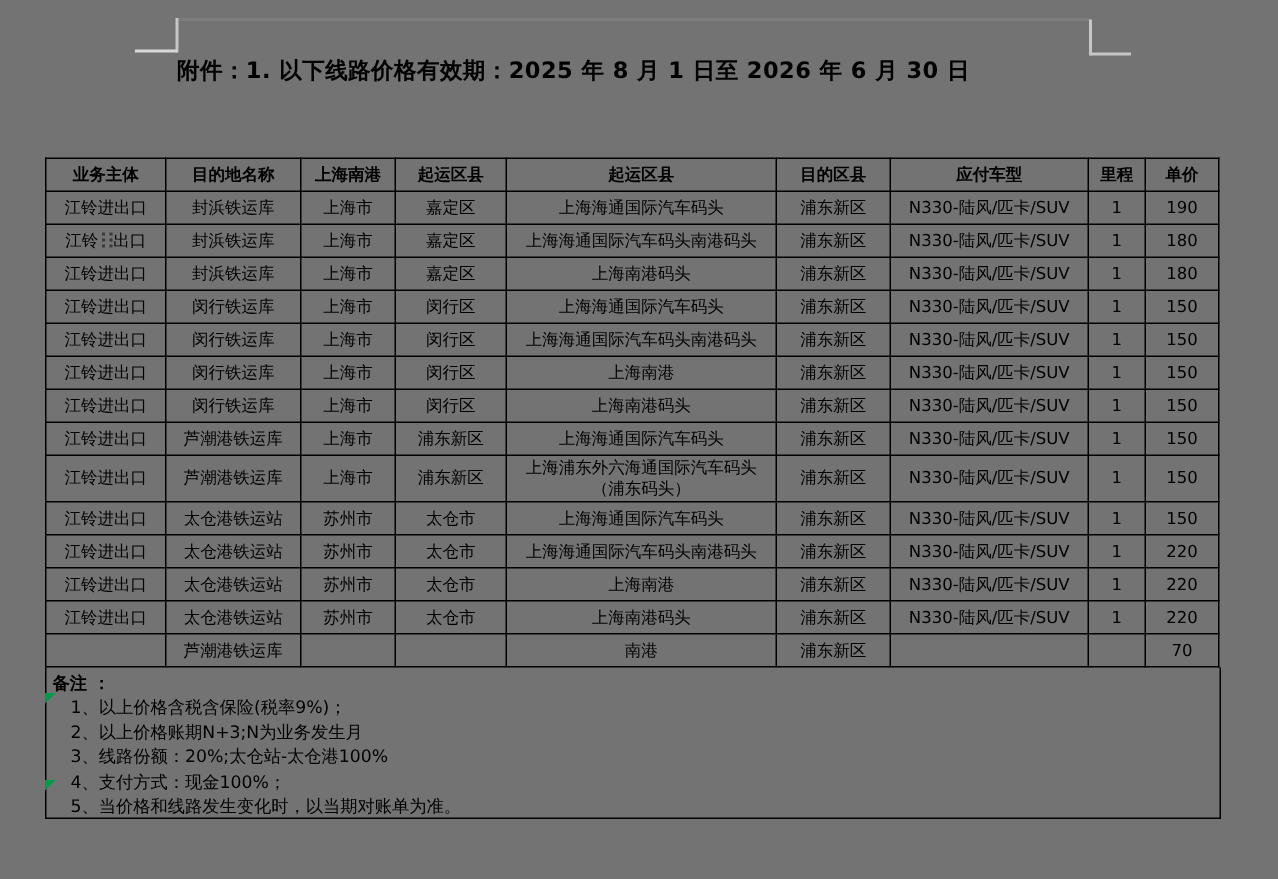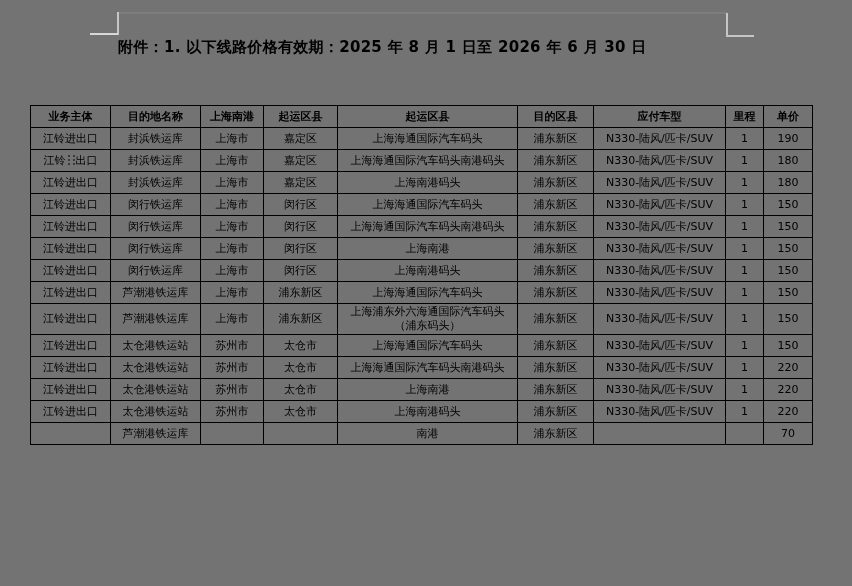--- a/index.html
+++ b/index.html
@@ -244,15 +244,25 @@
             <td></td>
             <td class="dest">南港</td>
             <td>浦东新区</td>
             <td></td>
             <td></td>
             <td>70</td>
           </tr>
         </tbody>
     </table>
 
+    <div class="notes">
+      <div class="flag flag-1"></div>
+      <div class="flag flag-2"></div>
+      <div class="notes-label">备注 ：</div>
+      <div class="note-item">1、以上价格含税含保险(税率9%)；</div>
+      <div class="note-item">2、以上价格账期N+3;N为业务发生月</div>
+      <div class="note-item">3、线路份额：20%;太仓站-太仓港100%</div>
+      <div class="note-item">4、支付方式：现金100%；</div>
+      <div class="note-item">5、当价格和线路发生变化时，以当期对账单为准。</div>
+    </div>
   </div>
 
 </div>
 
 </body></html>

